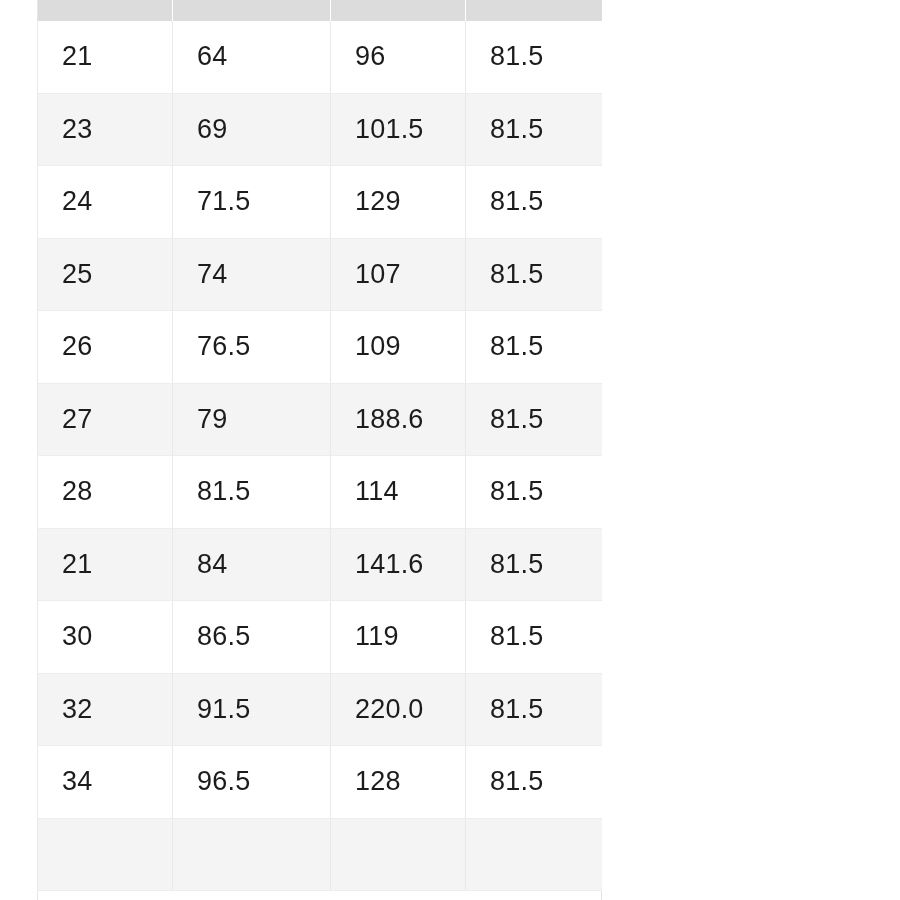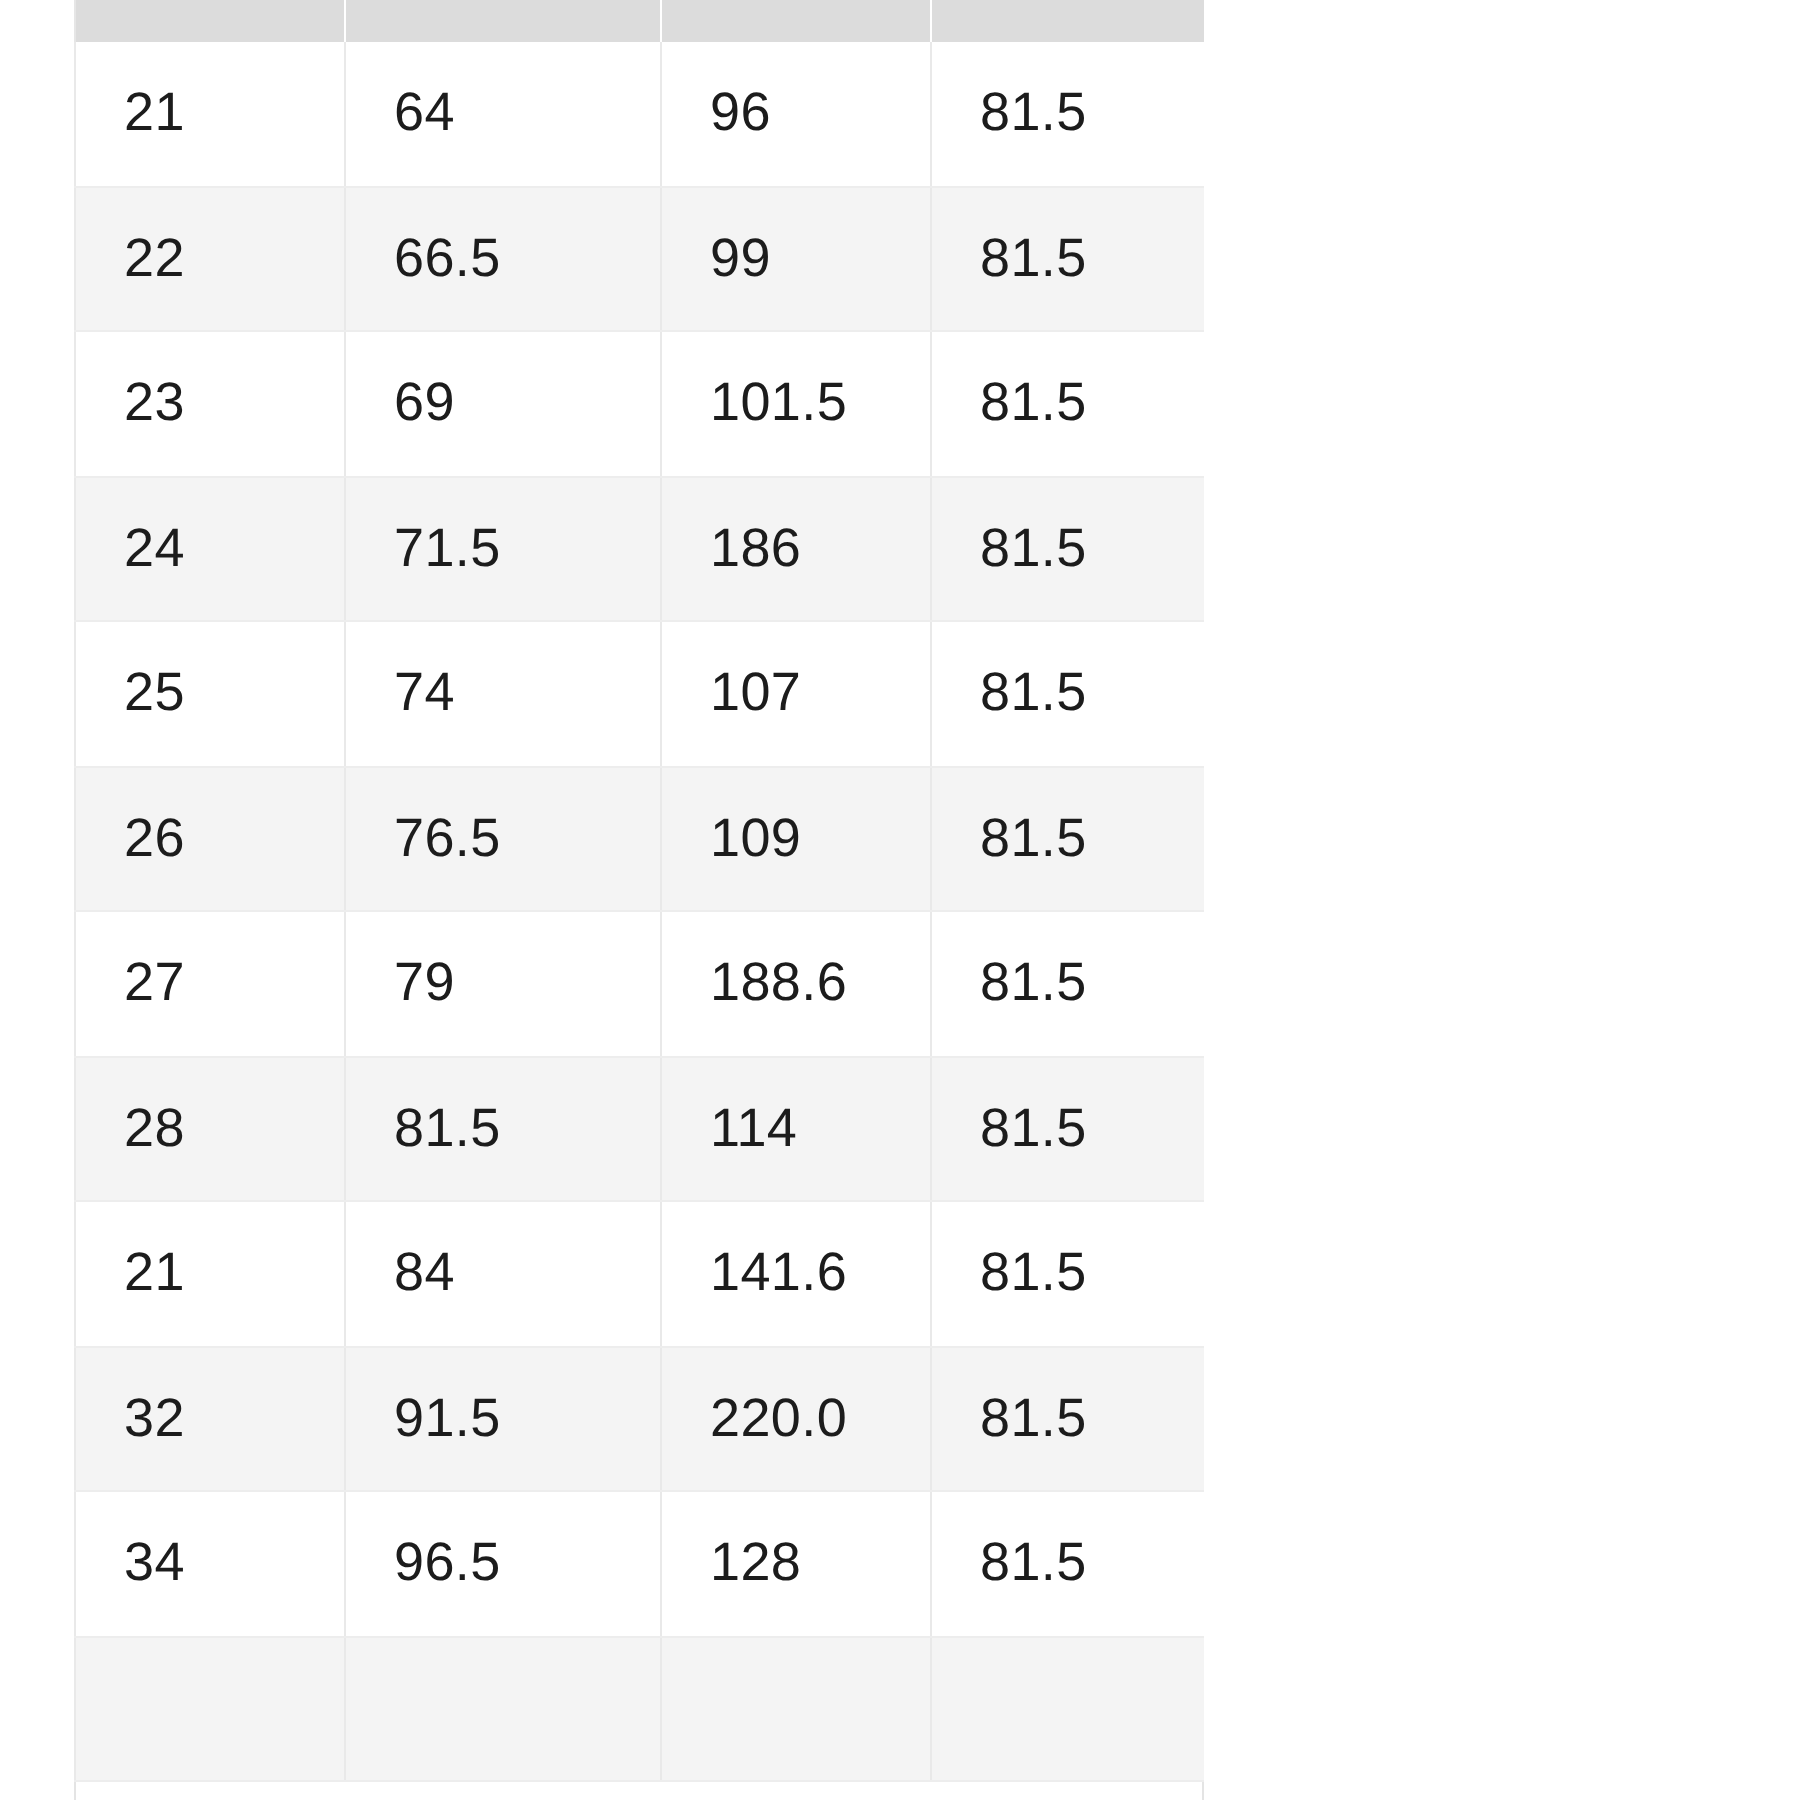--- a/index.html
+++ b/index.html
@@ -119,35 +119,29 @@
         </tr>
       </thead>
       <tbody id="table-body">
           <tr>
             <td>21</td>
             <td>64</td>
             <td>96</td>
             <td>81.5</td>
           </tr>
           <tr>
-            <td>22</td>
-            <td>66.5</td>
-            <td>99</td>
-            <td>81.5</td>
-          </tr>
-          <tr>
             <td>23</td>
             <td>69</td>
             <td>101.5</td>
             <td>81.5</td>
           </tr>
           <tr>
             <td>24</td>
             <td>71.5</td>
-            <td>186</td>
+            <td>129</td>
             <td>81.5</td>
           </tr>
           <tr>
             <td>25</td>
             <td>74</td>
             <td>107</td>
             <td>81.5</td>
           </tr>
           <tr>
             <td>26</td>
@@ -167,20 +161,26 @@
             <td>114</td>
             <td>81.5</td>
           </tr>
           <tr>
             <td>21</td>
             <td>84</td>
             <td>141.6</td>
             <td>81.5</td>
           </tr>
           <tr>
+            <td>30</td>
+            <td>86.5</td>
+            <td>119</td>
+            <td>81.5</td>
+          </tr>
+          <tr>
             <td>32</td>
             <td>91.5</td>
             <td>220.0</td>
             <td>81.5</td>
           </tr>
           <tr>
             <td>34</td>
             <td>96.5</td>
             <td>128</td>
             <td>81.5</td>

